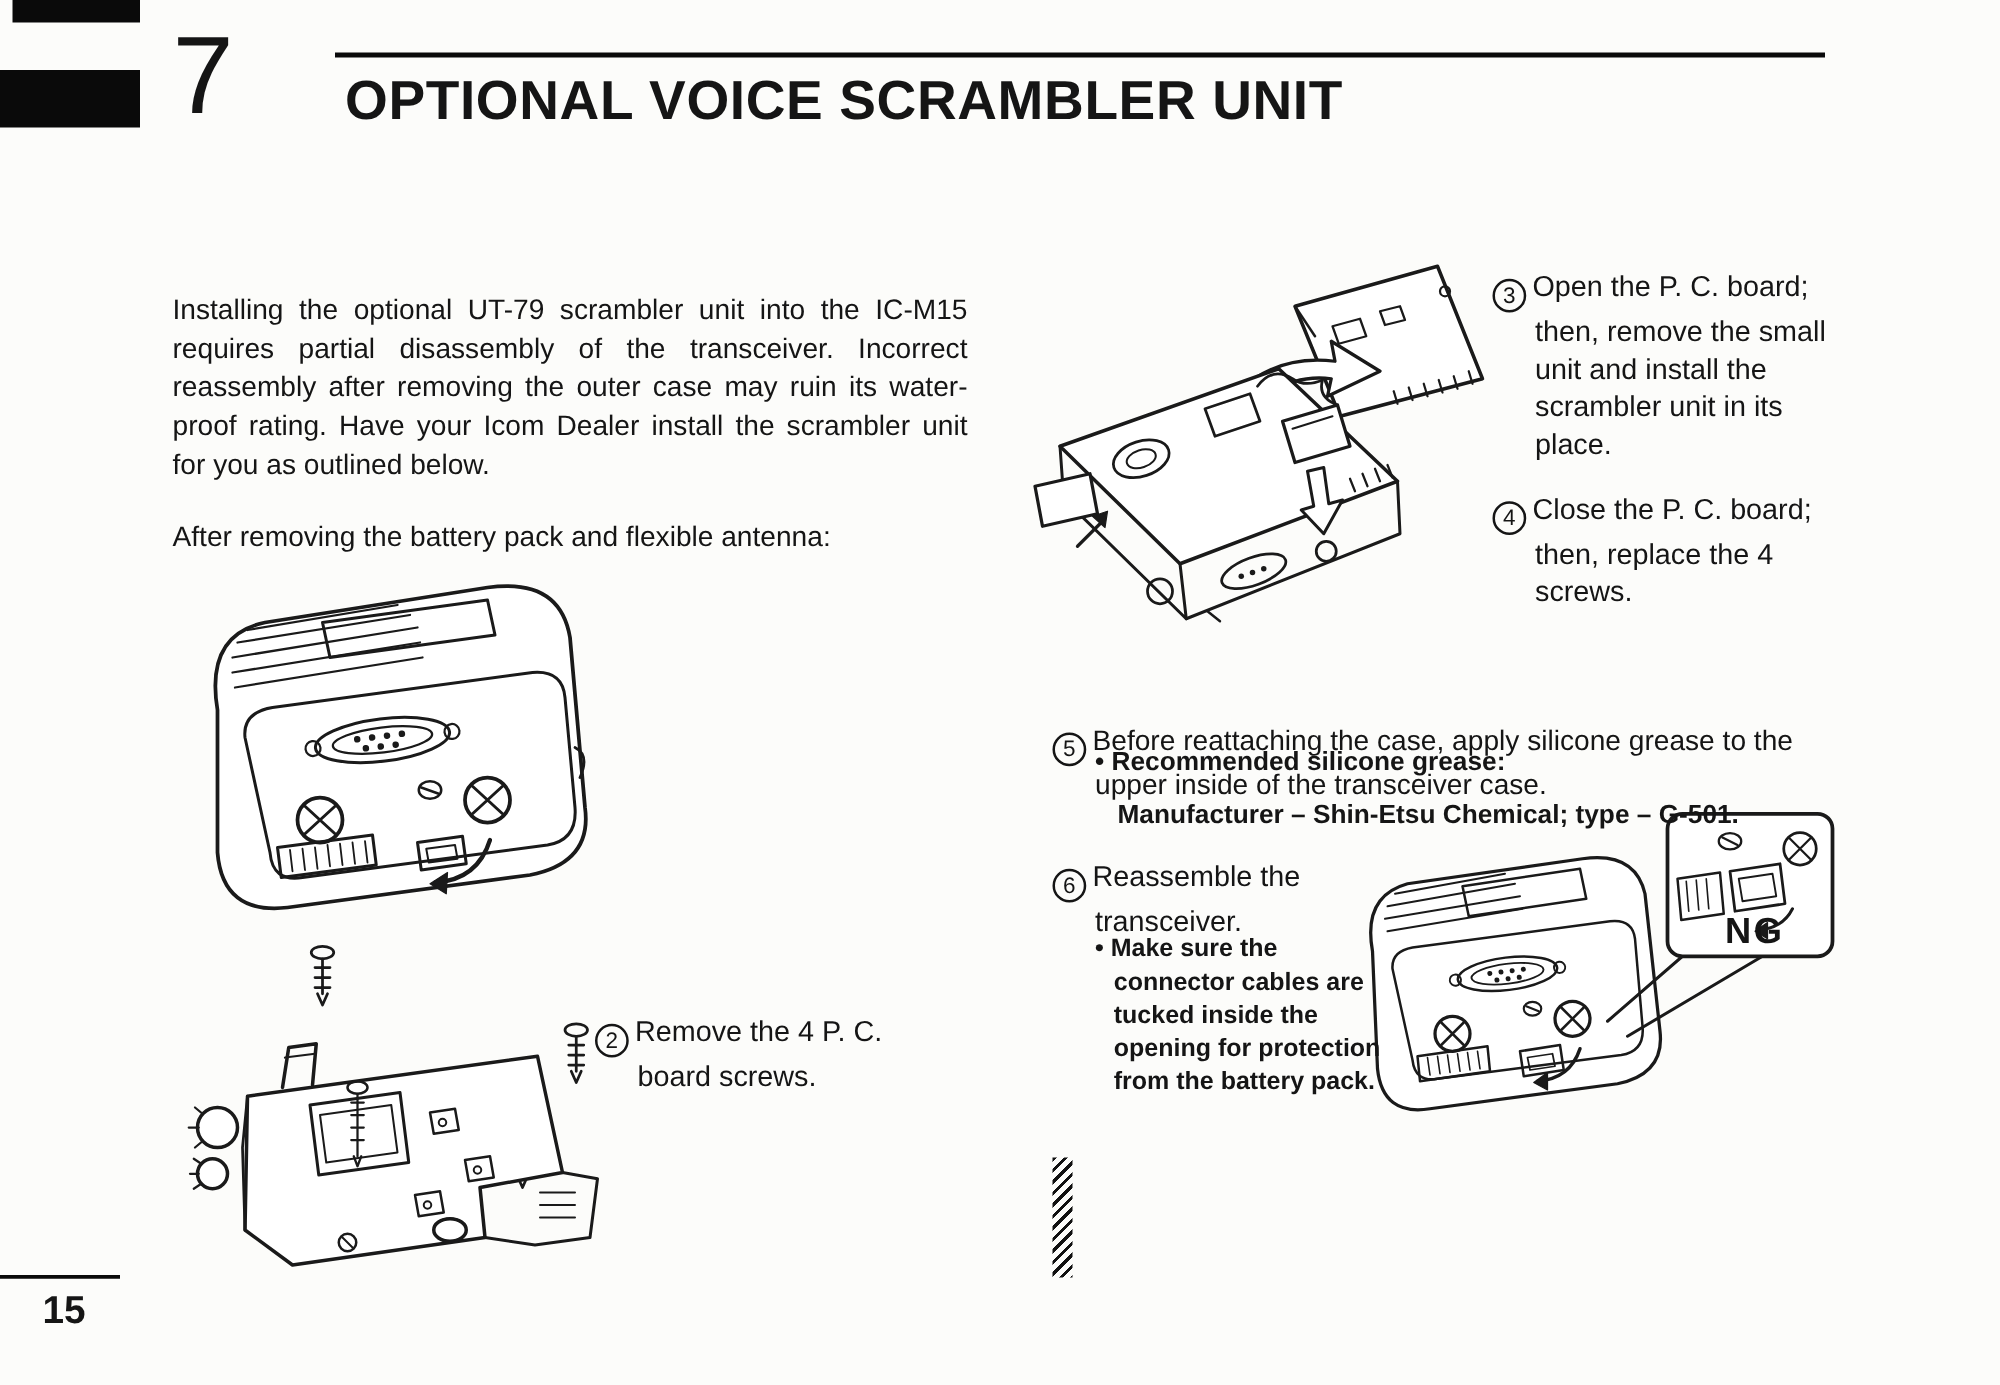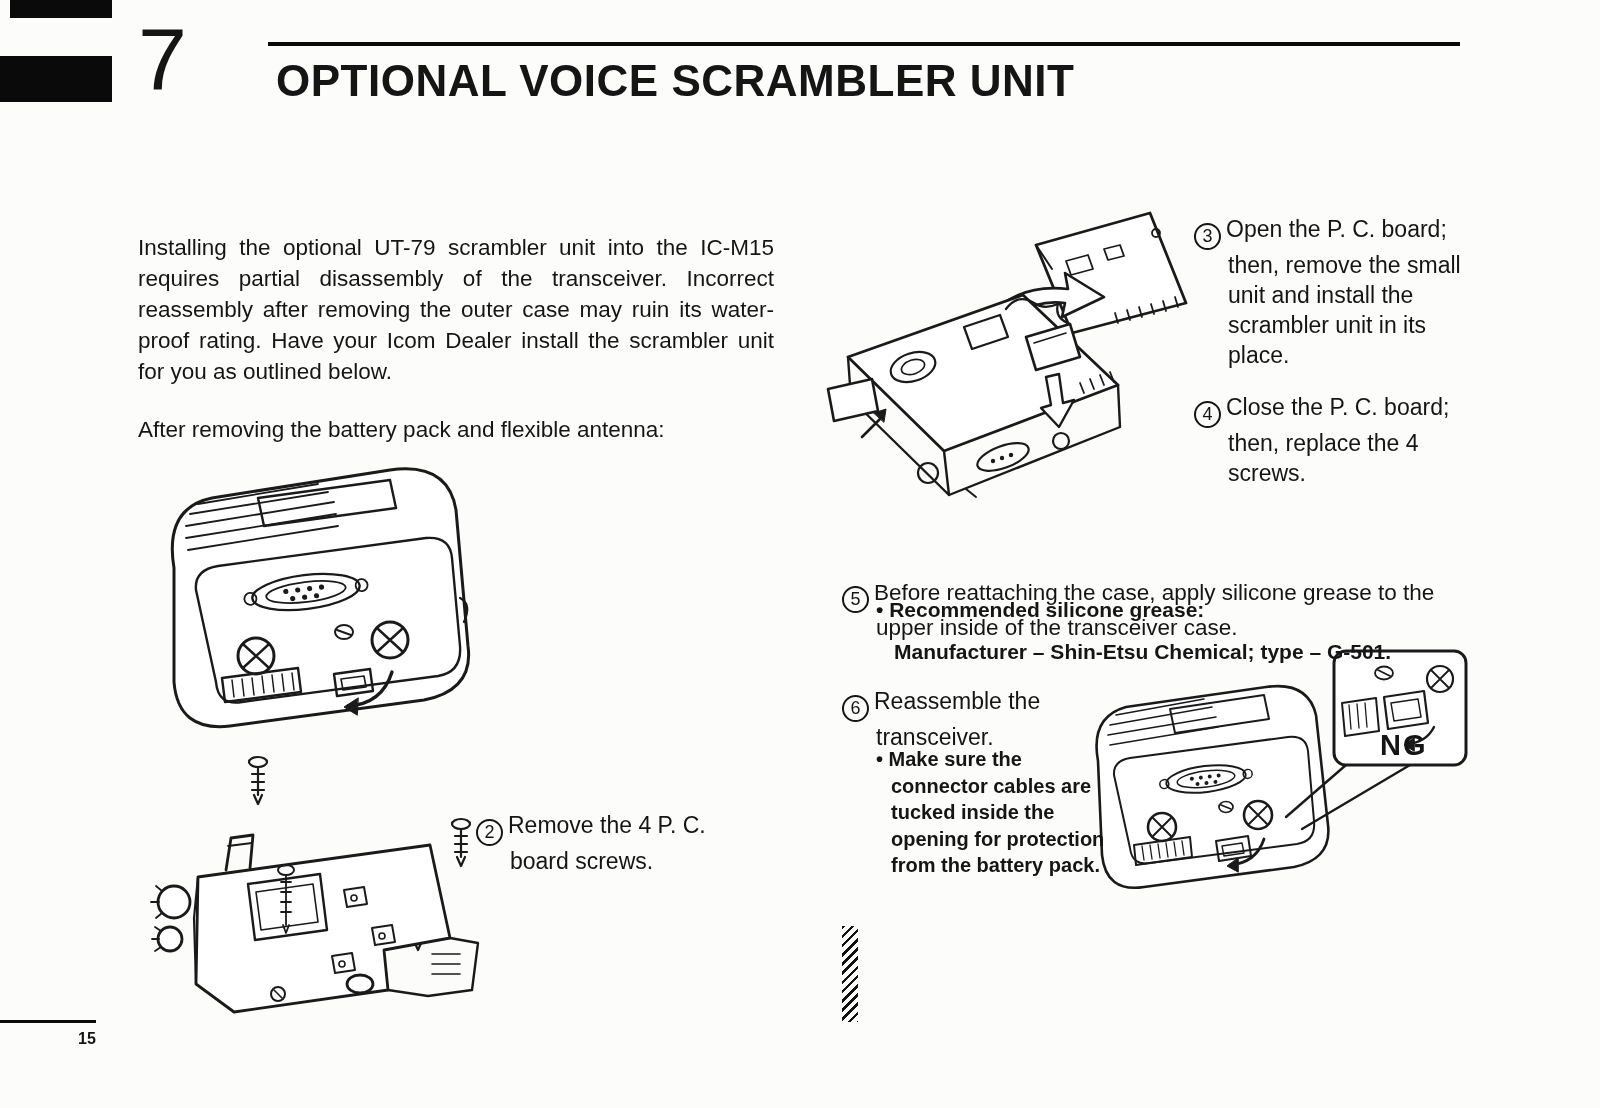--- a/index.html
+++ b/index.html
@@ -55,21 +55,21 @@
   .ng-label { left:302px; top:84px; font-size:29px; font-weight:700; letter-spacing:2px; }
 
   .caution-hatch {
     left:842px; top:926px; width:16px; height:96px;
     background:repeating-linear-gradient(135deg,#111 0px,#111 2.5px,transparent 2.5px,transparent 6.5px);
   }
   .caution-text { left:866px; top:922px; width:612px; font-size:23px; line-height:33px; text-align:justify; }
   .b { font-weight:700; }
 
   .page-rule { left:0; top:1020px; width:96px; height:3px; background:#0a0a0a; }
-  .page-num  { left:34px; top:1030px; font-size:16px; font-weight:700;margin-left:44px; }
+  .page-num  { left:34px; top:1030px; font-size:31px; font-weight:700; }
 </style>
 </head>
 <body>
 
 <div id="page">
 
   <div class="abs tab-top"></div>
   <div class="abs tab-block"></div>
 
   <div class="abs chapter-num">7</div>

